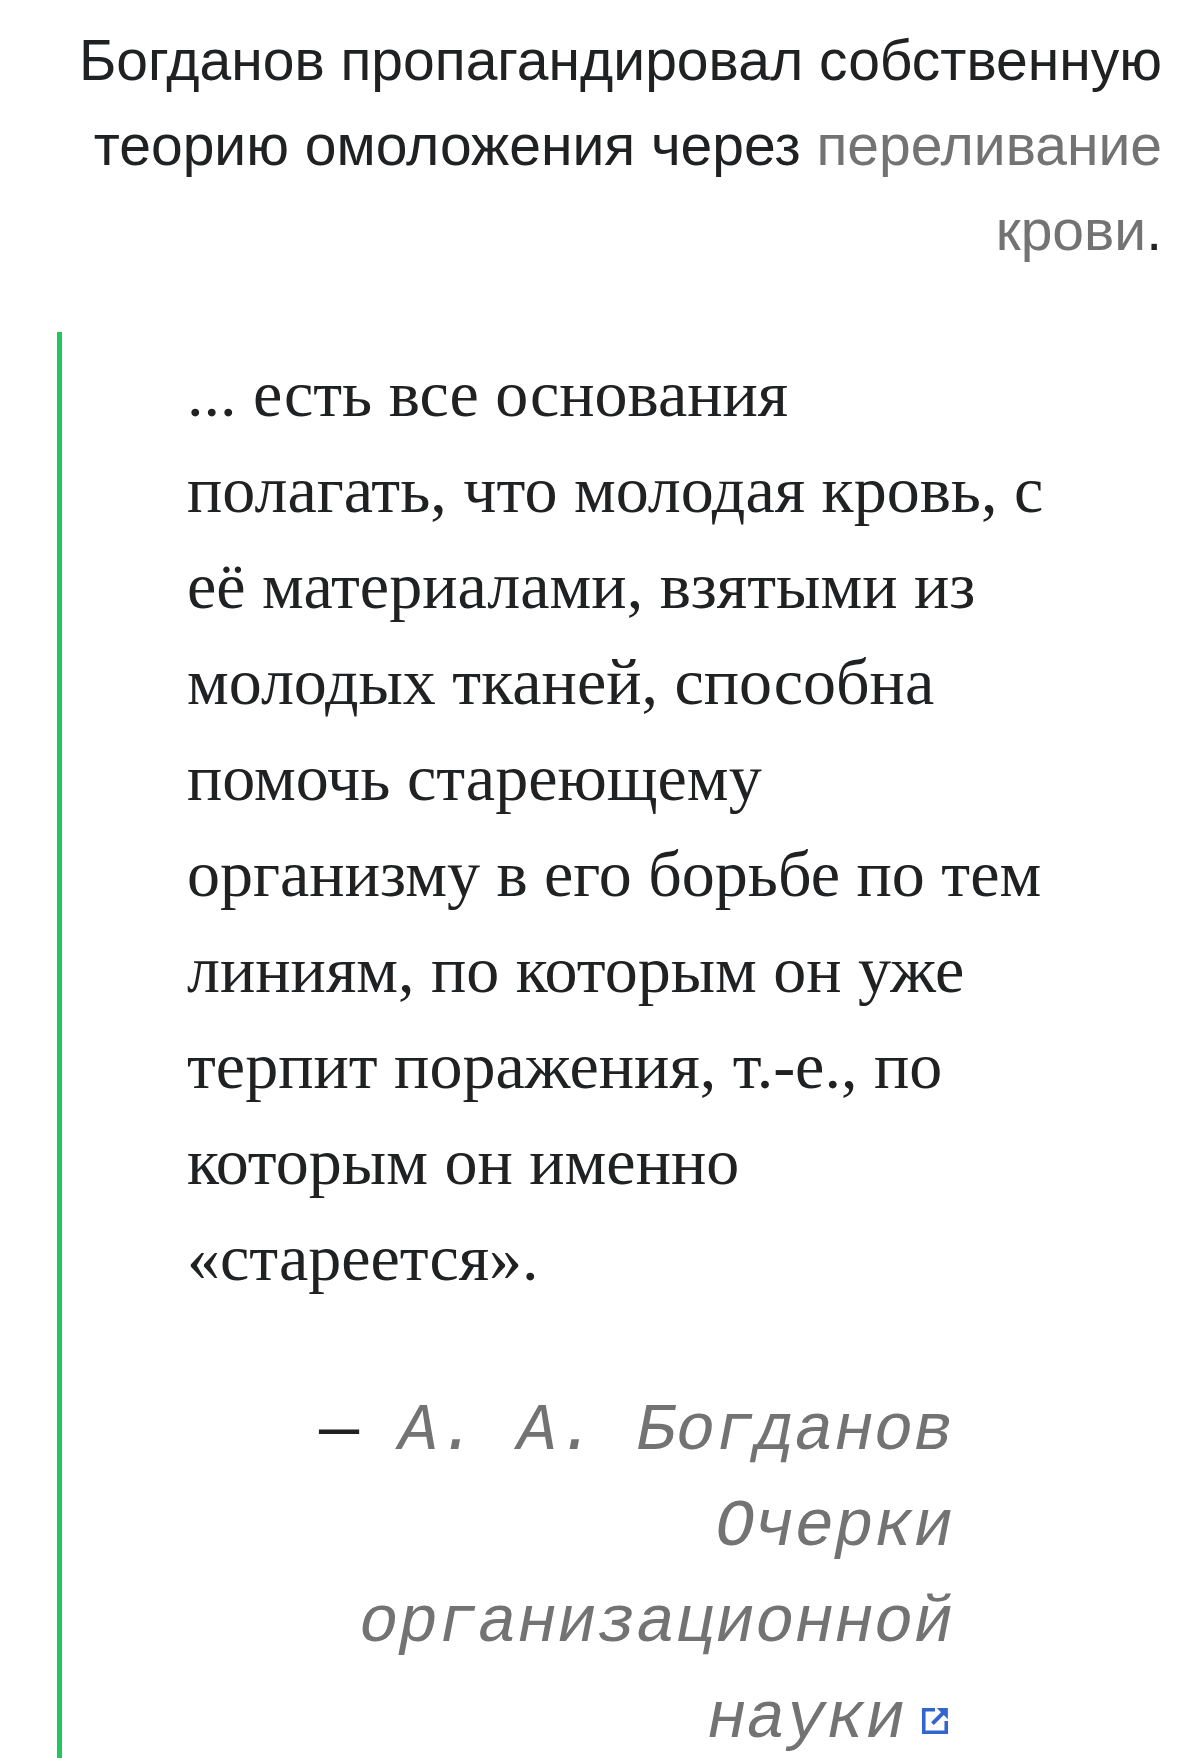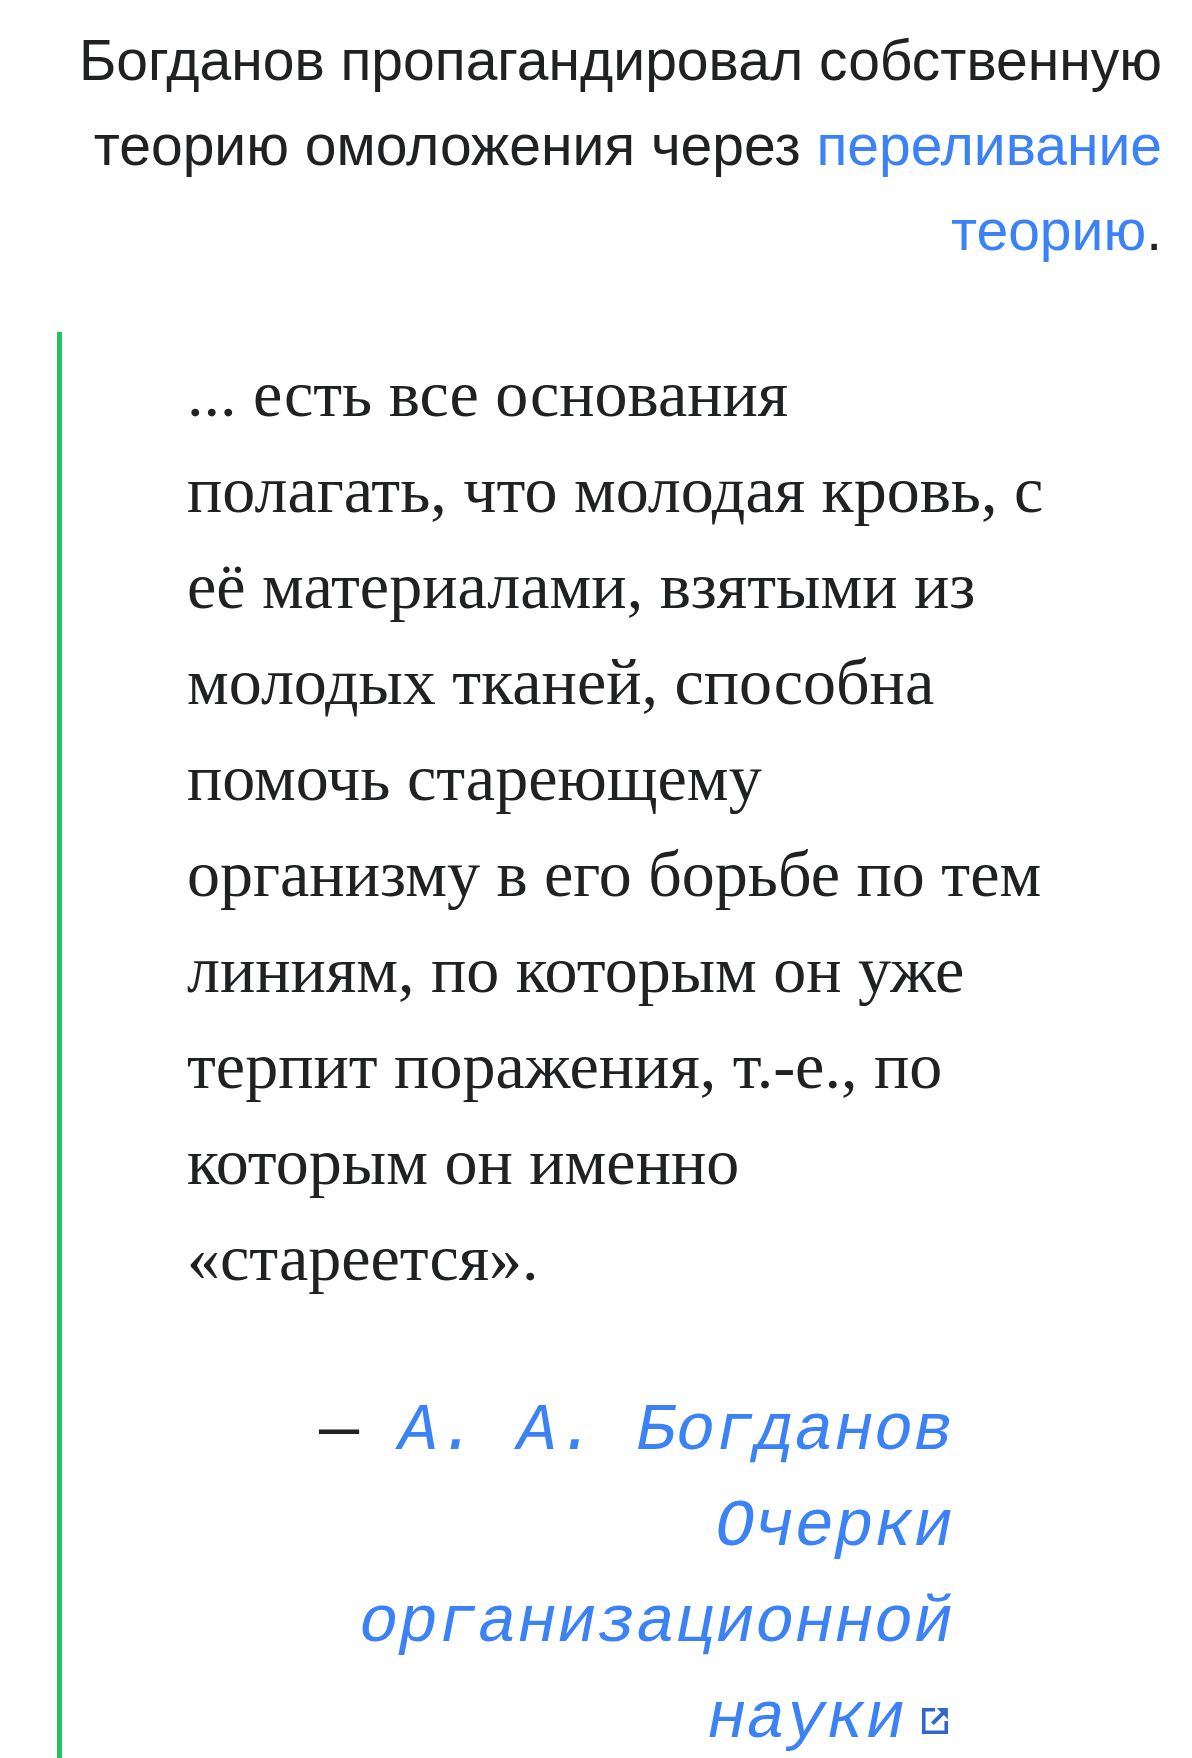--- a/index.html
+++ b/index.html
@@ -9,21 +9,21 @@
   }
   body {
     width: 1192px;
     min-height: 1758px;
     box-sizing: border-box;
     padding: 0 30px 0 57px;
     color: #202122;
     overflow: hidden;
   }
   a {
-    color: #3b82f6;
+    color: #737373;
     text-decoration: none;
     cursor: pointer;
   }
   .intro {
     margin: 18px 0 0 0;
     font-family: "Liberation Sans", "DejaVu Sans", sans-serif;
     font-size: 57px;
     line-height: 85px;
     font-weight: 400;
     text-align: right;
@@ -66,21 +66,21 @@
   .ext-icon svg { display: block; }
 </style>
 </head>
 <body>
 
 <main>
 
   <p class="intro">
     <span>Богданов пропагандировал собственную</span><br>
     <span>теорию омоложения через </span><a href="#">переливание</a><br>
-    <a href="#">теорию</a><span>.</span>
+    <a href="#">крови</a><span>.</span>
   </p>
 
   <blockquote class="quote">
     <p class="quote-text">... есть все основания
 полагать, что молодая кровь, с
 её материалами, взятыми из
 молодых тканей, способна
 помочь стареющему
 организму в его борьбе по тем
 линиям, по которым он уже

